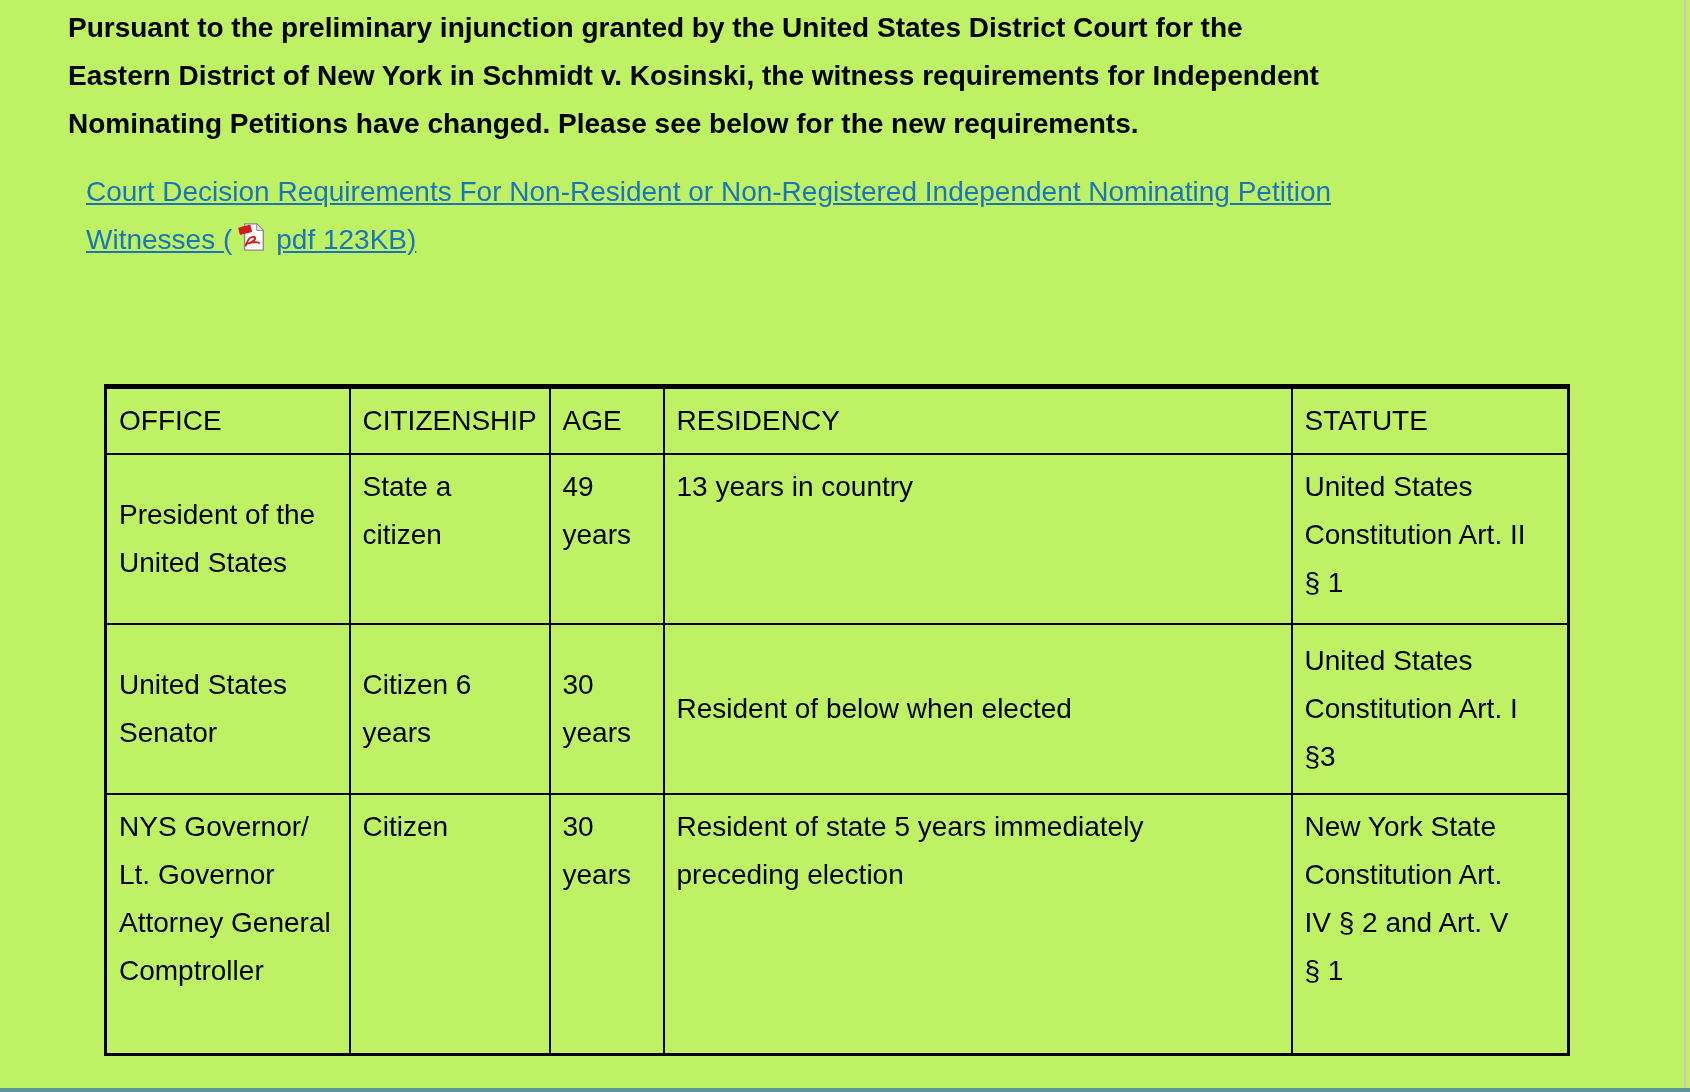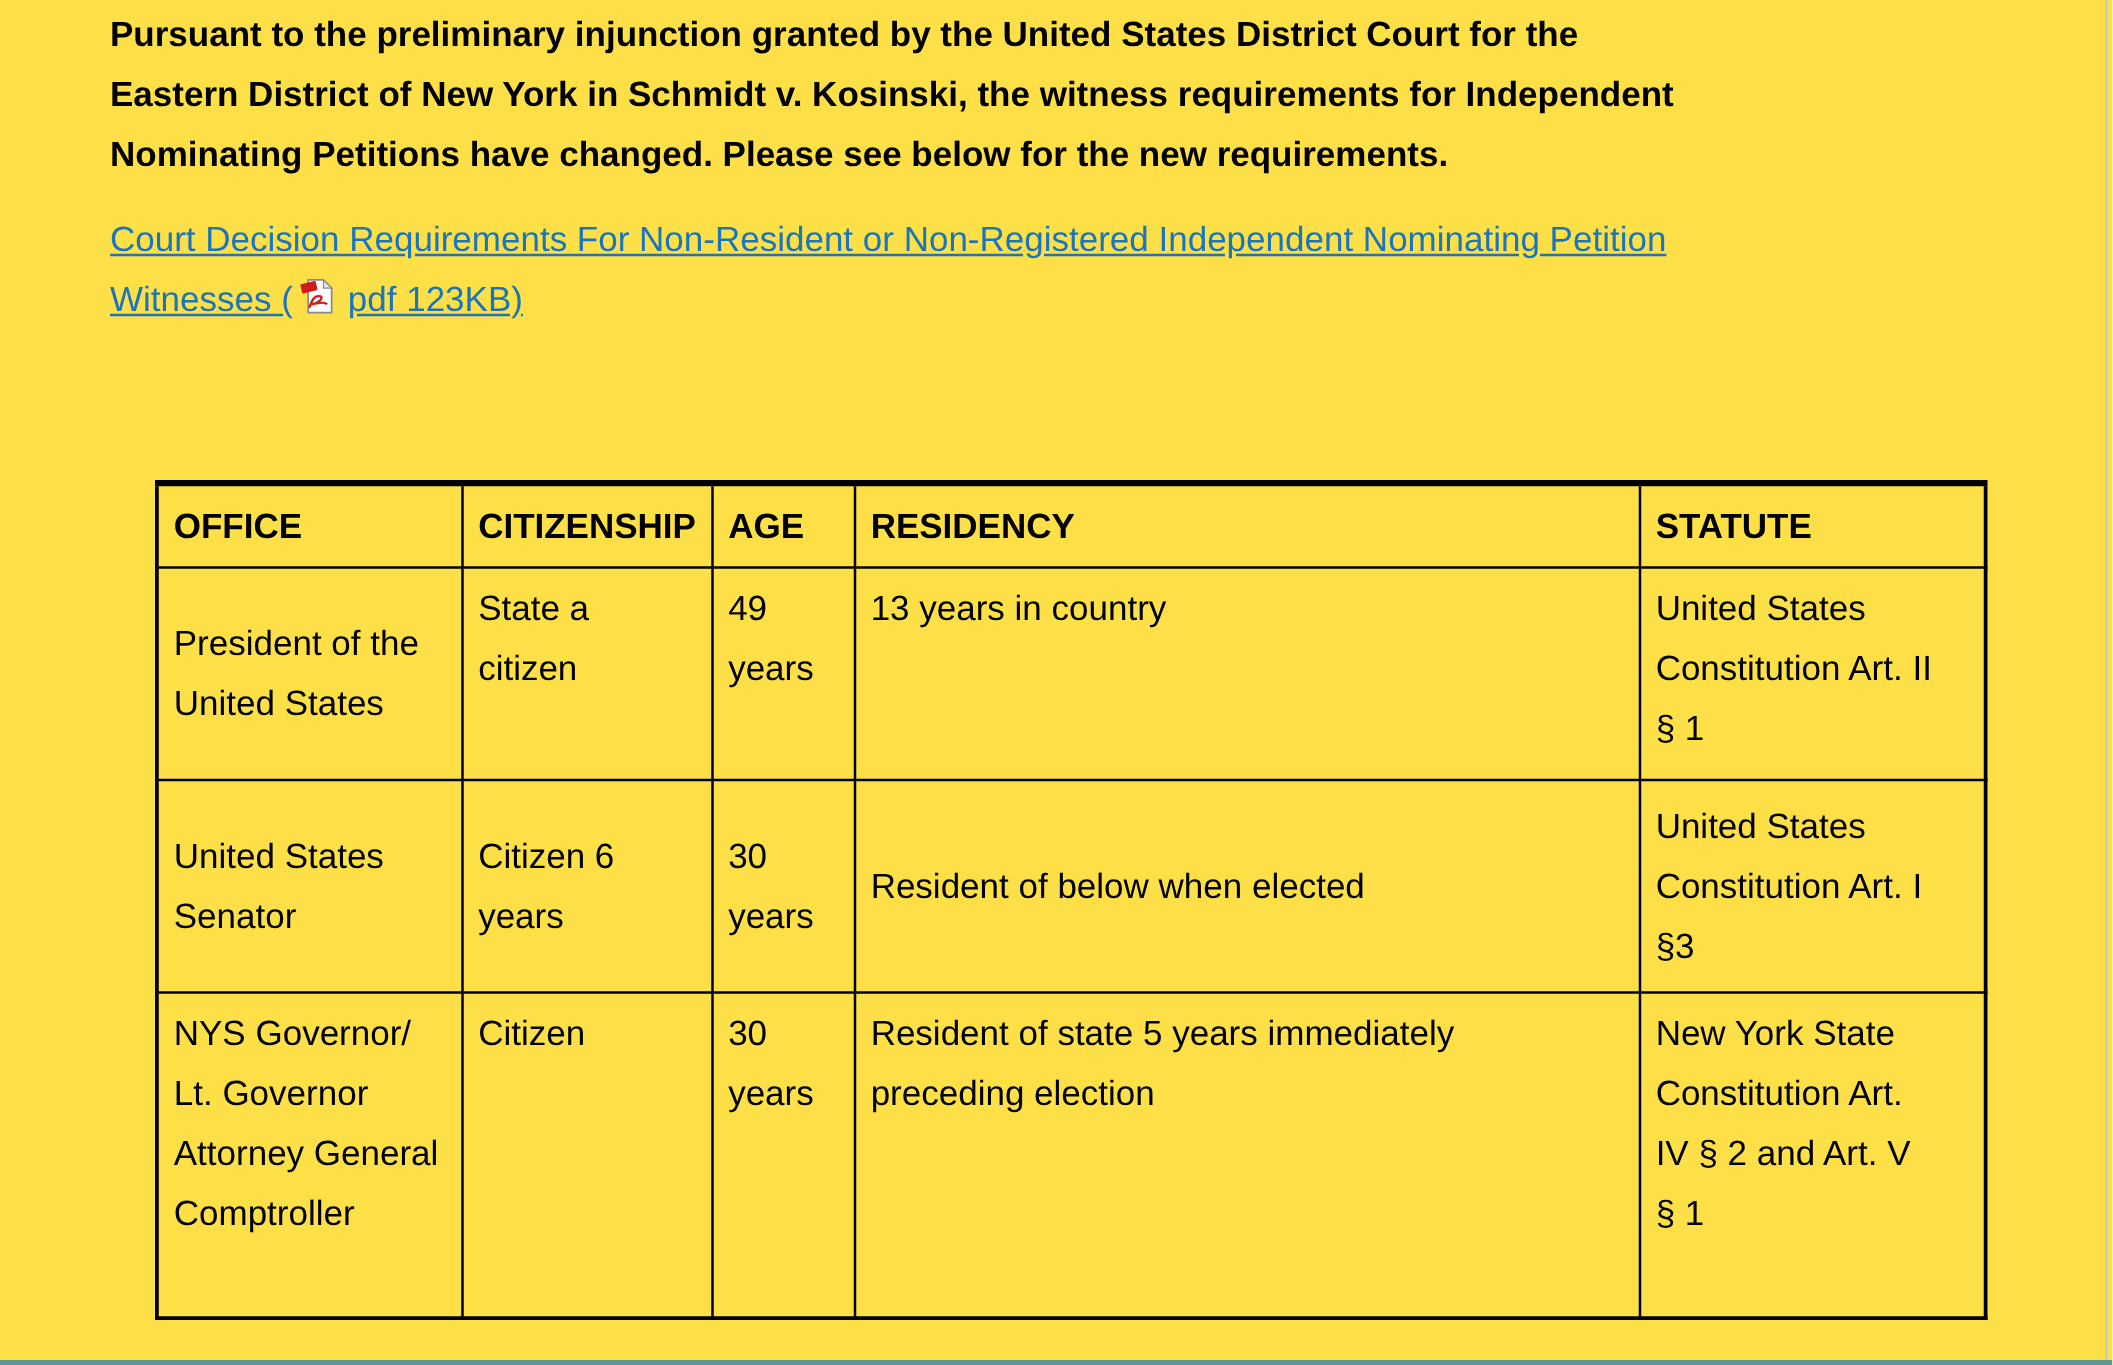--- a/index.html
+++ b/index.html
@@ -3,23 +3,22 @@
 <meta charset="utf-8">
 <style>
   * { margin: 0; padding: 0; box-sizing: border-box; }
   html, body { background: #ffffff; }
   body { font-family: "Liberation Sans", "DejaVu Sans", sans-serif; color: #000; }
 
   .viewport {
     position: relative;
     width: 1690px;
     height: 1092px;
-    background: #fde047;
+    background: #bef264;
     overflow: hidden;
-    padding-left: 20px;
   }
 
   .content { padding: 4px 0 0 68px; }
 
   .intro {
     font-size: 28px;
     font-weight: bold;
     line-height: 48px;
     white-space: pre-line;
     color: #000;
@@ -60,21 +59,21 @@
   table.req-table th, table.req-table td {
     border: 2px solid #000;
     font-size: 28px;
     line-height: 48px;
     padding: 8px 12px;
     text-align: left;
     white-space: pre-line;
     overflow: hidden;
   }
   table.req-table th {
-    font-weight: bold;
+    font-weight: normal;
     height: 66px;
     vertical-align: middle;
   }
   tr.r1 td, tr.r2 td { height: 170px; }
   tr.r3 td { height: 260px; }
   td.va-top { vertical-align: top; }
   td.va-mid { vertical-align: middle; }
 
   .window-right-edge {
     position: absolute;
@@ -92,21 +91,21 @@
 </head>
 <body>
 
 <div class="viewport">
   <div class="content">
 
     <p class="intro">Pursuant to the preliminary injunction granted by the United States District Court for the
 Eastern District of New York in Schmidt v. Kosinski, the witness requirements for Independent
 Nominating Petitions have changed. Please see below for the new requirements.</p>
 
-    <a class="doclink" style="color: rgb(27, 117, 187);"><span>Court Decision Requirements For Non-Resident or Non-Registered Independent Nominating Petition
+    <a class="doclink" style="color: rgb(27, 117, 187); margin-left: 18px;"><span>Court Decision Requirements For Non-Resident or Non-Registered Independent Nominating Petition
 Witnesses (</span><span class="pdf-ic"><svg width="30" height="32" viewBox="0 0 32 34" aria-hidden="true">
           <path d="M7 3h13l7 7v21H7z" fill="#fdfdfd" stroke="#8a8a8a" stroke-width="1.5"></path>
           <path d="M20 3l7 7h-7z" fill="#e4e4e4" stroke="#8a8a8a" stroke-width="1"></path>
           <rect x="1" y="5.5" width="13.5" height="8" rx="1" fill="#cf1d1d" transform="rotate(-14 7 10)"></rect>
           <path d="M8 27c2-6 4-11 9-10 4 1-1 6-7 7 8-2 12-2 13 0" stroke="#cf1d1d" stroke-width="2" fill="none"></path>
         </svg></span><span>pdf 123KB)</span></a>
 
 
     <table class="req-table">
       <colgroup>

